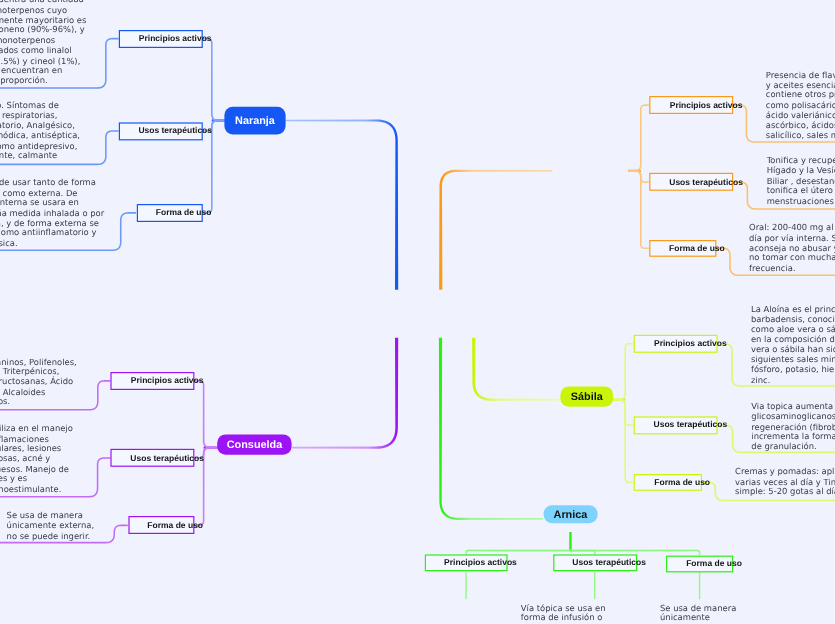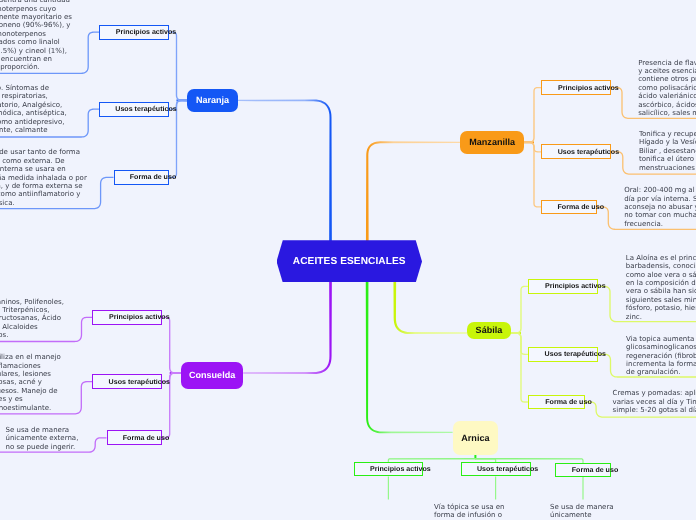--- a/index.html
+++ b/index.html
@@ -168,23 +168,20 @@
       <path d="M585.00,402.65L590.55,402.65L591.38,402.69L592.12,402.79L592.77,402.96L593.34,403.20L593.83,403.49L594.25,403.85L594.61,404.27L594.90,404.76L595.14,405.33L595.31,405.98L595.41,406.72L595.45,407.56L595.45,410.11L595.50,411.28L595.66,412.37L595.92,413.37L596.30,414.28L596.79,415.10L597.39,415.81L598.10,416.41L598.92,416.90L599.83,417.28L600.83,417.54L601.92,417.70L603.10,417.75L706.00,417.75L706.00,416.45L603.10,416.45L602.04,416.40L601.09,416.27L600.24,416.05L599.50,415.74L598.86,415.36L598.31,414.89L597.84,414.34L597.46,413.70L597.15,412.96L596.93,412.11L596.80,411.16L596.75,410.09L596.75,407.54L596.71,406.60L596.58,405.73L596.37,404.92L596.06,404.18L595.67,403.51L595.17,402.93L594.59,402.43L593.92,402.04L593.18,401.73L592.37,401.52L591.50,401.39L590.55,401.35L585.00,401.35Z" fill="rgb(221,249,103)"></path>
       <path d="M452.60,431.70L382.10,431.50L379.79,431.39L377.70,431.09L375.83,430.59L374.18,429.91L372.74,429.04L371.51,427.99L370.47,426.75L369.61,425.31L368.94,423.66L368.45,421.80L368.16,419.71L368.07,417.40L368.45,281.50L365.75,281.50L366.13,417.40L366.25,419.88L366.58,422.17L367.14,424.26L367.92,426.16L368.94,427.84L370.19,429.31L371.66,430.55L373.35,431.56L375.25,432.33L377.34,432.88L379.62,433.20L382.10,433.30L452.60,433.10Z" fill="url(#g16)"></path>
       <path d="M474.40,443.30L474.40,458.80L476.40,458.80L476.40,443.30Z" fill="#2aee14"></path>
       <path d="M389.05,462.20L389.05,460.50L389.06,460.29L389.09,460.11L389.12,459.96L389.17,459.85L389.23,459.76L389.29,459.69L389.36,459.63L389.45,459.57L389.56,459.53L389.71,459.49L389.89,459.46L390.10,459.45L475.80,459.53L475.80,458.07L390.10,458.15L389.77,458.16L389.45,458.21L389.15,458.29L388.86,458.40L388.60,458.56L388.36,458.76L388.16,459.00L388.01,459.26L387.89,459.55L387.81,459.85L387.76,460.17L387.75,460.50L387.75,462.20Z" fill="url(#g17)"></path>
       <path d="M387.80,476.50L387.80,499.40L389.00,499.40L389.00,476.50Z" fill="rgb(149,247,138)"></path>
       <path d="M496.25,462.20L496.26,460.50L496.24,460.17L496.20,459.85L496.12,459.55L496.00,459.26L495.84,459.00L495.64,458.76L495.41,458.56L495.14,458.40L494.85,458.28L494.55,458.20L494.23,458.15L493.90,458.14L475.00,458.07L475.00,459.53L493.90,459.46L494.11,459.47L494.29,459.50L494.43,459.53L494.55,459.58L494.64,459.63L494.71,459.69L494.77,459.76L494.82,459.85L494.87,459.96L494.91,460.11L494.93,460.29L494.94,460.50L494.95,462.20Z" fill="url(#g18)"></path>
       <path d="M495.00,476.50L495.00,499.40L496.20,499.40L496.20,476.50Z" fill="rgb(149,247,138)"></path>
       <path d="M583.65,463.00L583.65,460.90L583.63,460.51L583.58,460.13L583.49,459.78L583.35,459.44L583.17,459.14L582.94,458.86L582.66,458.63L582.36,458.45L582.03,458.31L581.67,458.22L581.29,458.16L580.90,458.15L475.00,458.07L475.00,459.53L580.90,459.45L581.18,459.47L581.41,459.50L581.61,459.55L581.77,459.62L581.91,459.70L582.01,459.79L582.10,459.89L582.18,460.03L582.25,460.19L582.30,460.39L582.34,460.62L582.35,460.90L582.35,463.00Z" fill="url(#g19)"></path>
       <path d="M582.40,476.50L582.40,499.40L583.60,499.40L583.60,476.50Z" fill="rgb(149,247,138)"></path>
     </svg>
-<div class="gs" id="center-node" style="left: 276.5px; top: 240.3px; width: 145.5px; height: 42.2px; background: rgb(42, 24, 224); color: rgb(255, 255, 255); clip-path: polygon(4.3% 0%, 95.7% 0%, 100% 50%, 95.7% 100%, 4.3% 100%, 0% 50%);">
-      <span class="gs">ACEITES ESENCIALES</span>
-    </div>
     <div class="branch gs" style="left: 187.4px; top: 89.2px; width: 50.2px; height: 22.4px; background: rgb(20, 87, 245); color: rgb(255, 255, 255);">
       <span class="gs">Naranja</span>
     </div>
     <div class="leaf gs" style="left: 99px; top: 24.8px; width: 70px; height: 14.8px; border-color: rgb(20, 87, 245);">
       <span class="gs">Principios activos</span>
     </div>
     <div class="body gs" style="left: -24.8px; top: -3.9px;">Se encuentra una cantidad
 de monoterpenos cuyo
 componente mayoritario es
 del limoneno (90%-96%), y
@@ -205,23 +202,20 @@
     <div class="leaf gs" style="left: 113.5px; top: 170px; width: 55px; height: 14.8px; border-color: rgb(20, 87, 245);">
       <span class="gs">Forma de uso</span>
     </div>
     <div class="body gs" style="left: -25px; top: 148.3px;">Se puede usar tanto de forma
 interna como externa. De
 forma interna se usara en
 pequeña medida inhalada o por
 ingesta, y de forma externa se
 usara como antiinflamatorio y
 analgésica.</div>
-    <div class="branch gs" style="left: 460.4px; top: 130.7px; width: 63.5px; height: 23.3px; background: rgb(249, 154, 24); color: rgb(17, 17, 17);">
-      <span class="gs">Manzanilla</span>
-    </div>
     <div class="leaf gs" style="left: 541.4px; top: 80.2px; width: 70px; height: 14.8px; border-color: rgb(249, 154, 24);">
       <span class="gs">Principios activos</span>
     </div>
     <div class="body gs" style="left: 638.2px; top: 58.5px;">Presencia de flavonoides
 y aceites esenciales,
 contiene otros principios
 como polisacáridos,
 ácido valeriánico, ácido
 ascórbico, ácidos grasos,
 salicílico, sales minerales</div>
@@ -234,21 +228,21 @@
 tonifica el útero y regula
 menstruaciones dolorosas</div>
     <div class="leaf gs" style="left: 541px; top: 199.5px; width: 55.5px; height: 14.8px; border-color: rgb(249, 154, 24);">
       <span class="gs">Forma de uso</span>
     </div>
     <div class="body gs" style="left: 624.2px; top: 186.2px;">Oral: 200-400 mg al
 día por vía interna. Se
 aconseja no abusar y
 no tomar con mucha
 frecuencia.</div>
-    <div class="branch gs" style="left: 181px; top: 361.8px; width: 62.2px; height: 27px; background: rgb(156, 20, 245); color: rgb(255, 255, 255);">
+    <div class="branch gs" style="left: 181px; top: 361.8px; width: 62.2px; height: 17px; background: rgb(156, 20, 245); color: rgb(255, 255, 255);">
       <span class="gs">Consuelda</span>
     </div>
     <div class="leaf gs" style="left: 92.3px; top: 310px; width: 70px; height: 14.8px; border-color: rgb(156, 20, 245);">
       <span class="gs">Principios activos</span>
     </div>
     <div class="body gs" style="left: -44px; top: 297.5px;">Alantoína, Taninos, Polifenoles,
 Saponósidos Triterpénicos,
 Mucílagos, Fructosanas, Ácido
 silícico, y los Alcaloides
 pirrolizidínicos.</div>
@@ -289,21 +283,21 @@
 glicosaminoglicanos y
 regeneración (fibroblastos)
 incrementa la formación
 de granulación.</div>
     <div class="leaf gs" style="left: 528px; top: 395px; width: 57px; height: 14px; border-color: rgb(200, 245, 10);">
       <span class="gs">Forma de uso</span>
     </div>
     <div class="body gs" style="left: 612.6px; top: 389.2px;">Cremas y pomadas: aplicar
 varias veces al día y Tintura
 simple: 5-20 gotas al día</div>
-    <div class="branch gs" style="left: 452.6px; top: 421px; width: 45.6px; height: 34px; background: #fef9c3; color: rgb(17, 17, 17);">
+    <div class="branch gs" style="left: 452.6px; top: 421px; width: 45.6px; height: 15px; background: #7dd3fc; color: rgb(17, 17, 17);">
       <span class="gs">Arnica</span>
     </div>
     <div class="leaf gs" style="left: 353.8px; top: 462.2px; width: 69.2px; height: 14.3px; border-color: rgb(42, 238, 20);">
       <span class="gs">Principios activos</span>
     </div>
     <div class="leaf gs" style="left: 460.6px; top: 462.2px; width: 70px; height: 14.3px; border-color: rgb(42, 238, 20);">
       <span class="gs">Usos terapéuticos</span>
     </div>
     <div class="body gs" style="left: 434px; top: 502.7px;">Vía tópica se usa en
 forma de infusión o</div>

